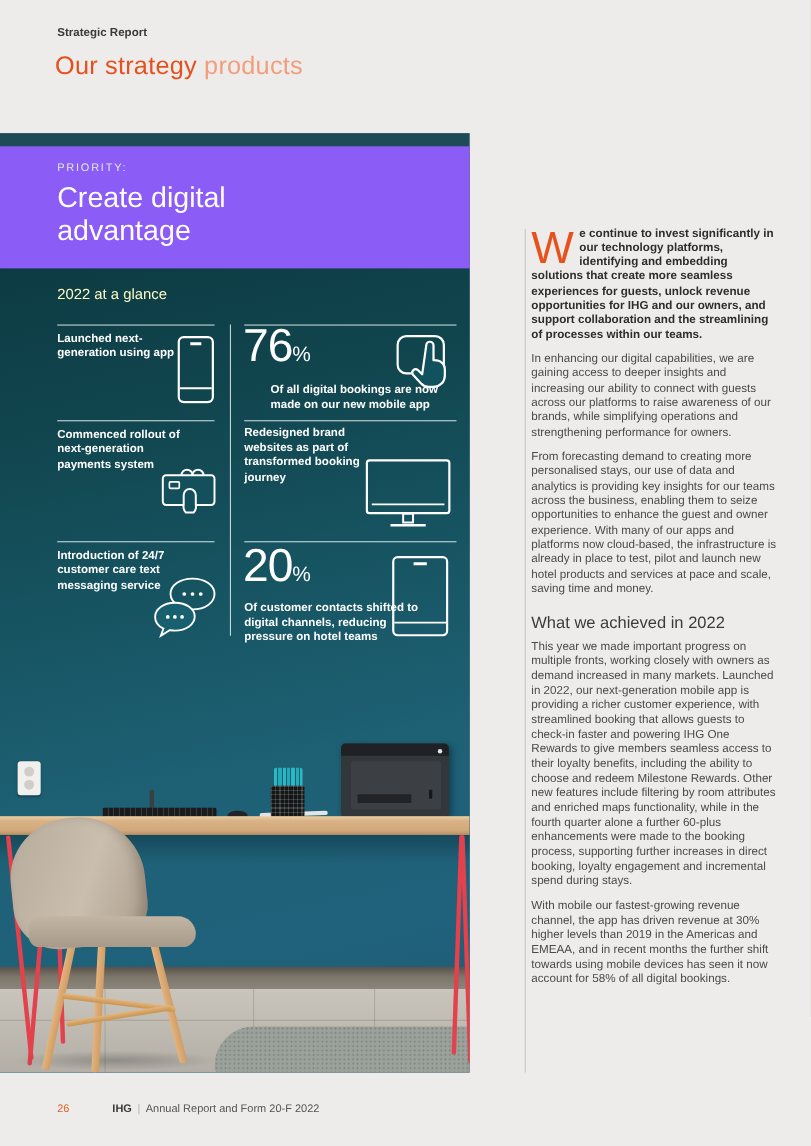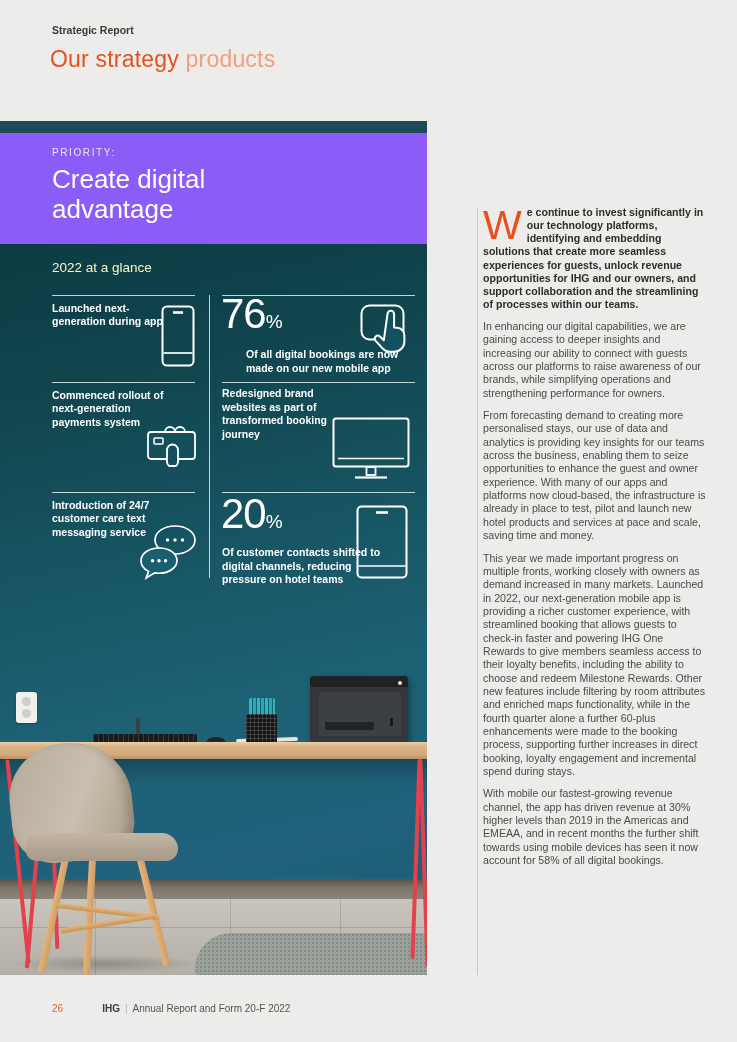--- a/index.html
+++ b/index.html
@@ -109,21 +109,21 @@
     <div class="abs glance-title">2022 at a glance</div>
 
     <div class="abs hline" style="left:52px;top:174px;width:143px;"></div>
     <div class="abs hline" style="left:222px;top:174px;width:193px;"></div>
     <div class="abs hline" style="left:52px;top:261px;width:143px;"></div>
     <div class="abs hline" style="left:222px;top:261px;width:193px;"></div>
     <div class="abs hline" style="left:52px;top:371px;width:143px;"></div>
     <div class="abs hline" style="left:222px;top:371px;width:193px;"></div>
     <div class="abs vline" style="left:209px;top:174px;height:283px;"></div>
 
-    <div class="abs g-label" style="left:52px;top:181px;width:112px;">Launched next-generation during app</div>
+    <div class="abs g-label" style="left:52px;top:181px;width:112px;">Launched next-generation using app</div>
     <svg class="abs" style="left:161px;top:184px;" width="34" height="62" viewBox="0 0 34 62">
       <rect x="1.5" y="1.5" width="31" height="59" rx="4.5" fill="none" stroke="#fff" stroke-width="2"></rect>
       <line x1="12" y1="7.5" x2="22" y2="7.5" stroke="#fff" stroke-width="2.6"></line>
       <line x1="2.5" y1="48" x2="31.5" y2="48" stroke="#fff" stroke-width="1.7"></line>
     </svg>
 
     <div class="abs g-label" style="left:52px;top:268px;width:130px;">Commenced rollout of next-generation payments system</div>
     <svg class="abs" style="left:146px;top:296px;" width="52" height="56" viewBox="0 0 52 56">
       <path d="M19 15 a5 5 0 0 1 10 0 M29 15 a5 5 0 0 1 10 0" fill="none" stroke="#fff" stroke-width="1.8"></path>
       <rect x="2" y="15" width="47" height="27" rx="3" fill="#13505c" stroke="#fff" stroke-width="1.8"></rect>
@@ -214,20 +214,21 @@
     <div class="abs brace-wood" style="left:60px;top:800px;width:96px;transform:rotate(-9deg);"></div>
     <div class="abs chair-back"></div>
     <div class="abs chair-seat"></div>
   </div>
 
   <div class="abs vrule"></div>
   <div class="abs article">
     <p class="intro"><span class="dropcap">W</span><span>e continue to invest significantly in our technology platforms, identifying and embedding solutions that create more seamless experiences for guests, unlock revenue opportunities for IHG and our owners, and support collaboration and the streamlining of processes within our teams.</span></p>
     <p>In enhancing our digital capabilities, we are gaining access to deeper insights and increasing our ability to connect with guests across our platforms to raise awareness of our brands, while simplifying operations and strengthening performance for owners.</p>
     <p>From forecasting demand to creating more personalised stays, our use of data and analytics is providing key insights for our teams across the business, enabling them to seize opportunities to enhance the guest and owner experience. With many of our apps and platforms now cloud-based, the infrastructure is already in place to test, pilot and launch new hotel products and services at pace and scale, saving time and money.</p>
+    <div class="h2">What we achieved in 2022</div>
     <p>This year we made important progress on multiple fronts, working closely with owners as demand increased in many markets. Launched in 2022, our next-generation mobile app is providing a richer customer experience, with streamlined booking that allows guests to check-in faster and powering IHG One Rewards to give members seamless access to their loyalty benefits, including the ability to choose and redeem Milestone Rewards. Other new features include filtering by room attributes and enriched maps functionality, while in the fourth quarter alone a further 60-plus enhancements were made to the booking process, supporting further increases in direct booking, loyalty engagement and incremental spend during stays.</p>
     <p>With mobile our fastest-growing revenue channel, the app has driven revenue at 30% higher levels than 2019 in the Americas and EMEAA, and in recent months the further shift towards using mobile devices has seen it now account for 58% of all digital bookings.</p>
   </div>
 
   <div class="abs footer">
     <span class="num">26</span>
     <span class="brand">IHG</span>
     <span class="sep">|</span>
     <span class="rep">Annual Report and Form 20-F 2022</span>
   </div>

